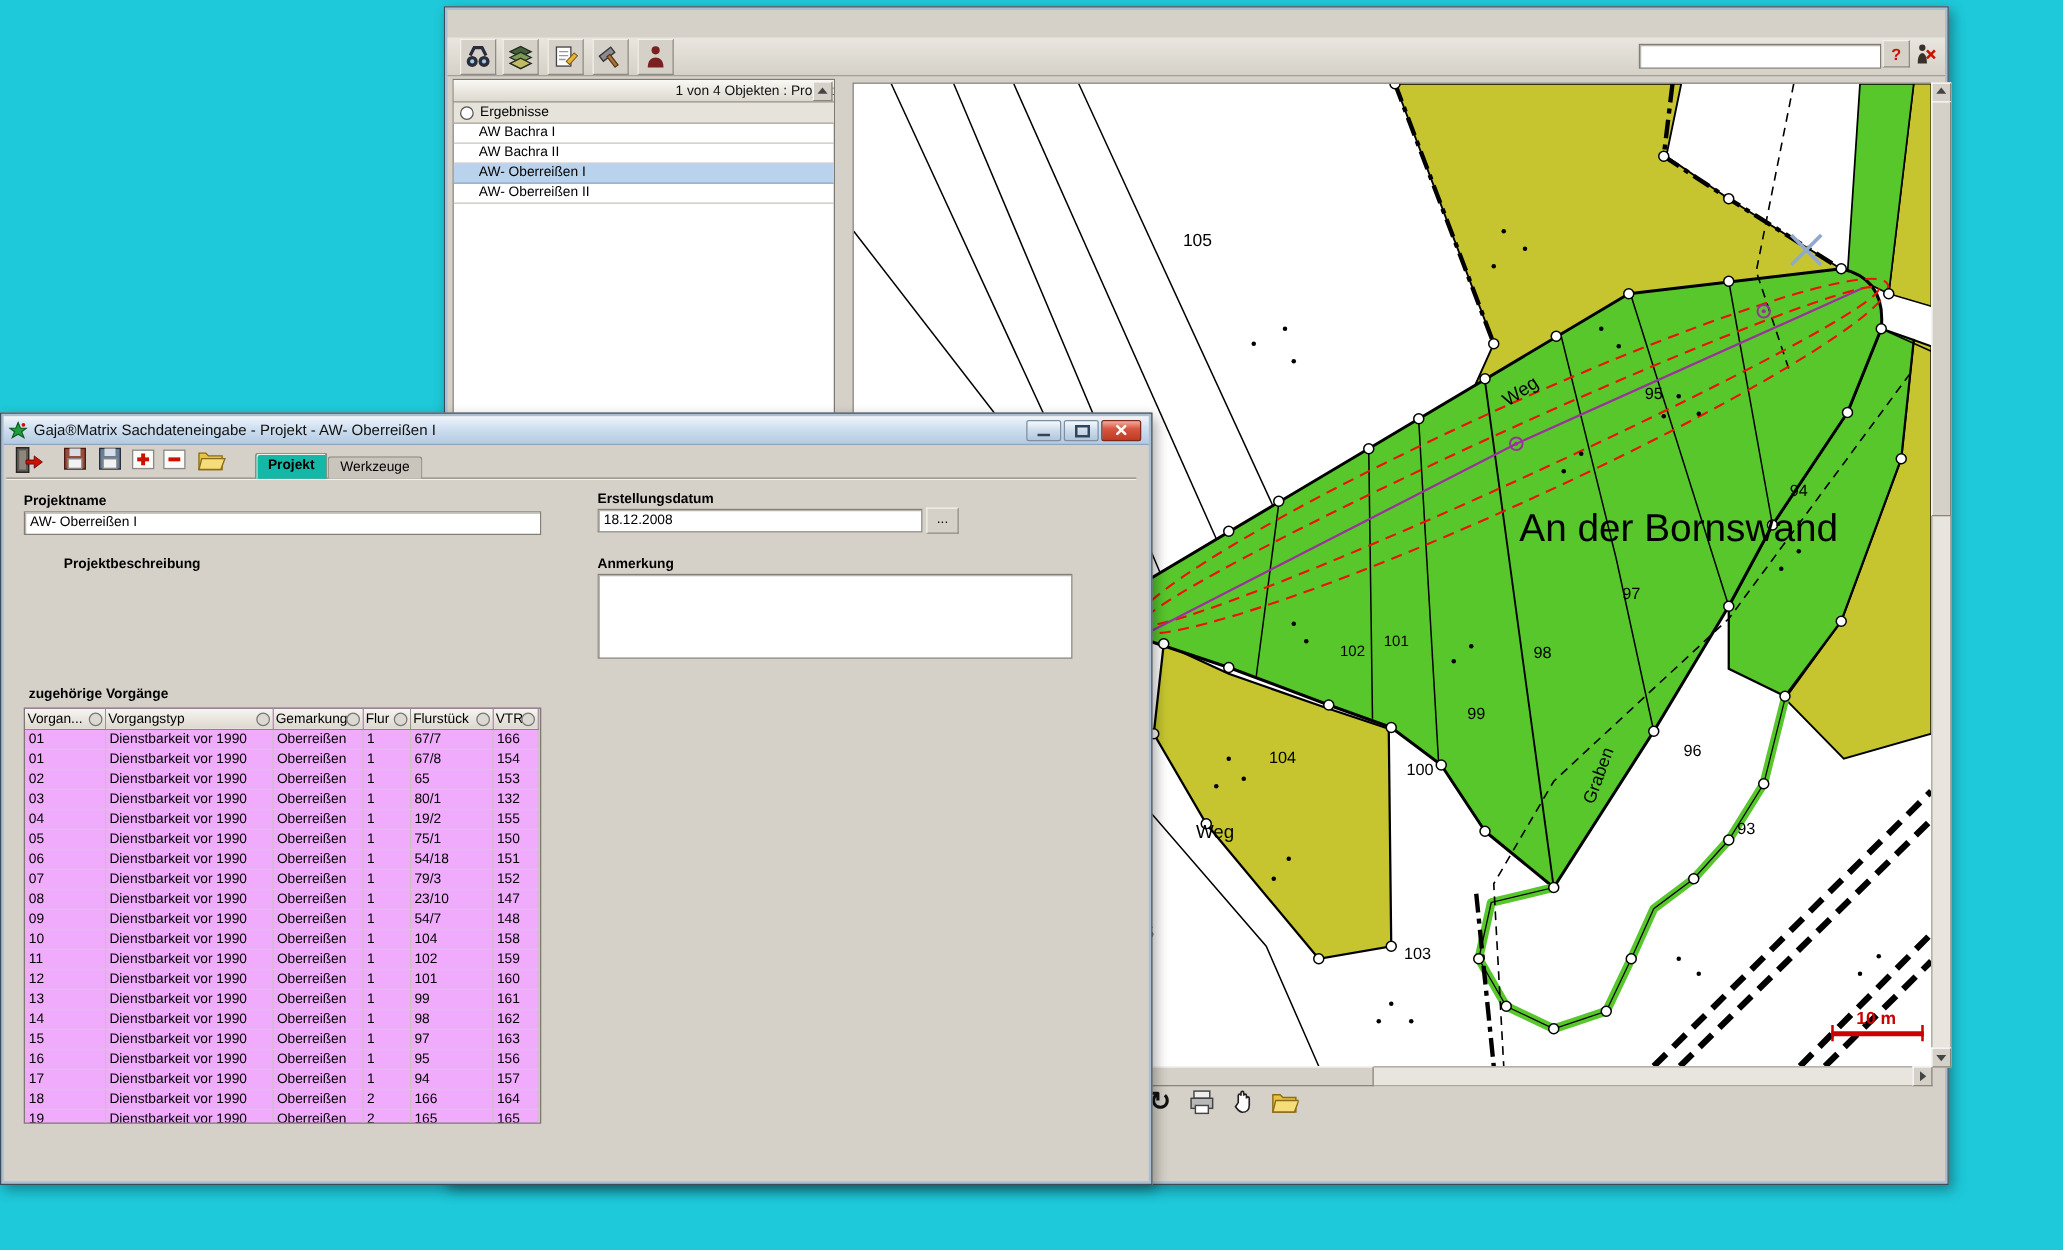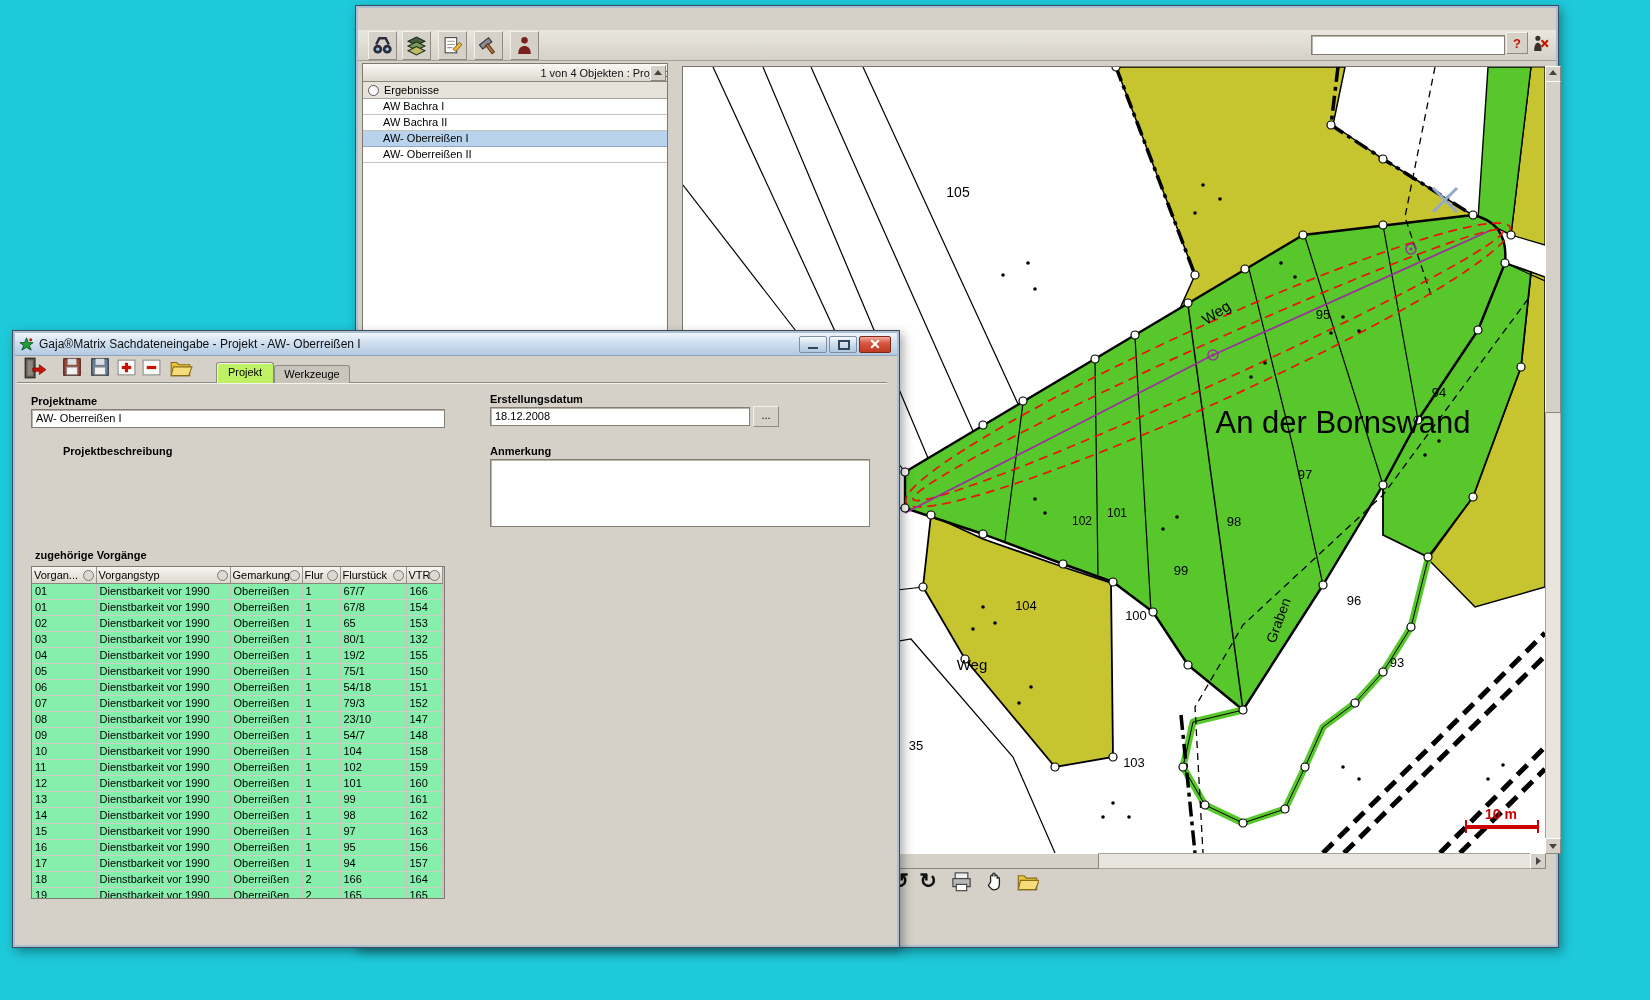--- a/index.html
+++ b/index.html
@@ -45,22 +45,22 @@
   .map-view{position:absolute;left:0;top:0;width:862px;height:786px;border:1px solid #7a766d;background:#fff;overflow:hidden;}
   .vscroll{position:absolute;right:0;top:0;width:14px;height:786px;background:#e8e5de;border:1px solid #aaa69c;}
   .hscroll{position:absolute;left:0;bottom:1px;height:14px;width:862px;background:#e8e5de;border:1px solid #aaa69c;}
   .sb-btn{position:absolute;width:14px;height:14px;background:#d5d1c8;border:1px solid;border-color:#fff #8a867c #8a867c #fff;}
   .sb-thumb{position:absolute;background:#d5d1c8;border:1px solid;border-color:#fff #8a867c #8a867c #fff;}
   .tri{position:absolute;width:0;height:0;border:4px solid transparent;}
   
   .tabstrip-line{position:absolute;left:4px;right:12px;top:51px;border-bottom:1px solid #8f8b82;box-shadow:0 1px 0 #f4f2ec;}
   .tab{position:absolute;font-size:11px;text-align:center;border:1px solid #8f8b82;border-bottom:none;
        background:#c9c5bc;border-radius:3px 3px 0 0;line-height:18px;}
-  .tab.active{background:#bef264;font-weight:normal;box-shadow:inset 1px 1px 0 #f4f2ec;z-index:2;}
-  .vtable{position:absolute;left:18px;top:235px;width:412px;height:331px;background:#86efac;border:1px solid #7e7a72;overflow:hidden;}
+  .tab.active{background:#14b8a6;font-weight:bold;box-shadow:inset 1px 1px 0 #f4f2ec;z-index:2;}
+  .vtable{position:absolute;left:18px;top:235px;width:412px;height:331px;background:#f0abfc;border:1px solid #7e7a72;overflow:hidden;}
   table{border-collapse:collapse;table-layout:fixed;width:410px;font-size:11px;}
   th{height:16px;background:linear-gradient(#f7f5f0,#dcd8cf);border-right:1px solid #989489;border-bottom:1px solid #8a867c;
      font-weight:normal;text-align:left;padding:0 2px;position:relative;white-space:nowrap;overflow:hidden;}
   .sortdot{position:absolute;right:2px;top:3px;width:9px;height:9px;border:1px solid #777;border-radius:50%;background:#dcd9d2;}
   td{height:15px;border-right:1px solid #c6c3bb;border-bottom:1px solid #d0cdc5;padding:0 3px;white-space:nowrap;overflow:hidden;line-height:15px;}
   svg text{font-family:"Liberation Sans",sans-serif;}
 </style>
 </head>
 <body>
 
@@ -348,21 +348,21 @@
       </span>
     <span class="flat-icon" style="position:absolute;left:658px;top:2px;">
       <svg width="23" height="23" viewBox="0 0 20 20">
         <path d="M2 5 h5 l2 2 h9 v10 H2 z" fill="#e9c53f" stroke="#8a6d1a"></path>
         <path d="M4 9 h16 l-3 8 H2 z" fill="#f6dd7a" stroke="#8a6d1a"></path>
       </svg>
       </span>
   </div>
 </div>
 
-<div class="window" id="entry-window" style="left:12px;top:330px;width:886px;height:616px;z-index:5;">
+<div class="window" id="entry-window" style="left:0px;top:330px;width:886px;height:616px;z-index:5;padding-left:34px;">
   <div class="titlebar">
     <svg width="15" height="15" viewBox="0 0 16 16">
       <path d="M8 1 L10 6 L15 6 L11 9 L13 14 L8 11 L3 14 L5 9 L1 6 L6 6 Z" fill="#1f9e3a" stroke="#0b5c1e"></path>
       <circle cx="12.5" cy="3" r="1.6" fill="#cc1100"></circle>
     </svg>
     <span class="title">Gaja®Matrix Sachdateneingabe - Projekt - AW- Oberreißen I</span>
     <span class="winbtns">
       <span class="winbtn min"></span>
       <span class="winbtn max"></span>
       <span class="winbtn close"></span>

